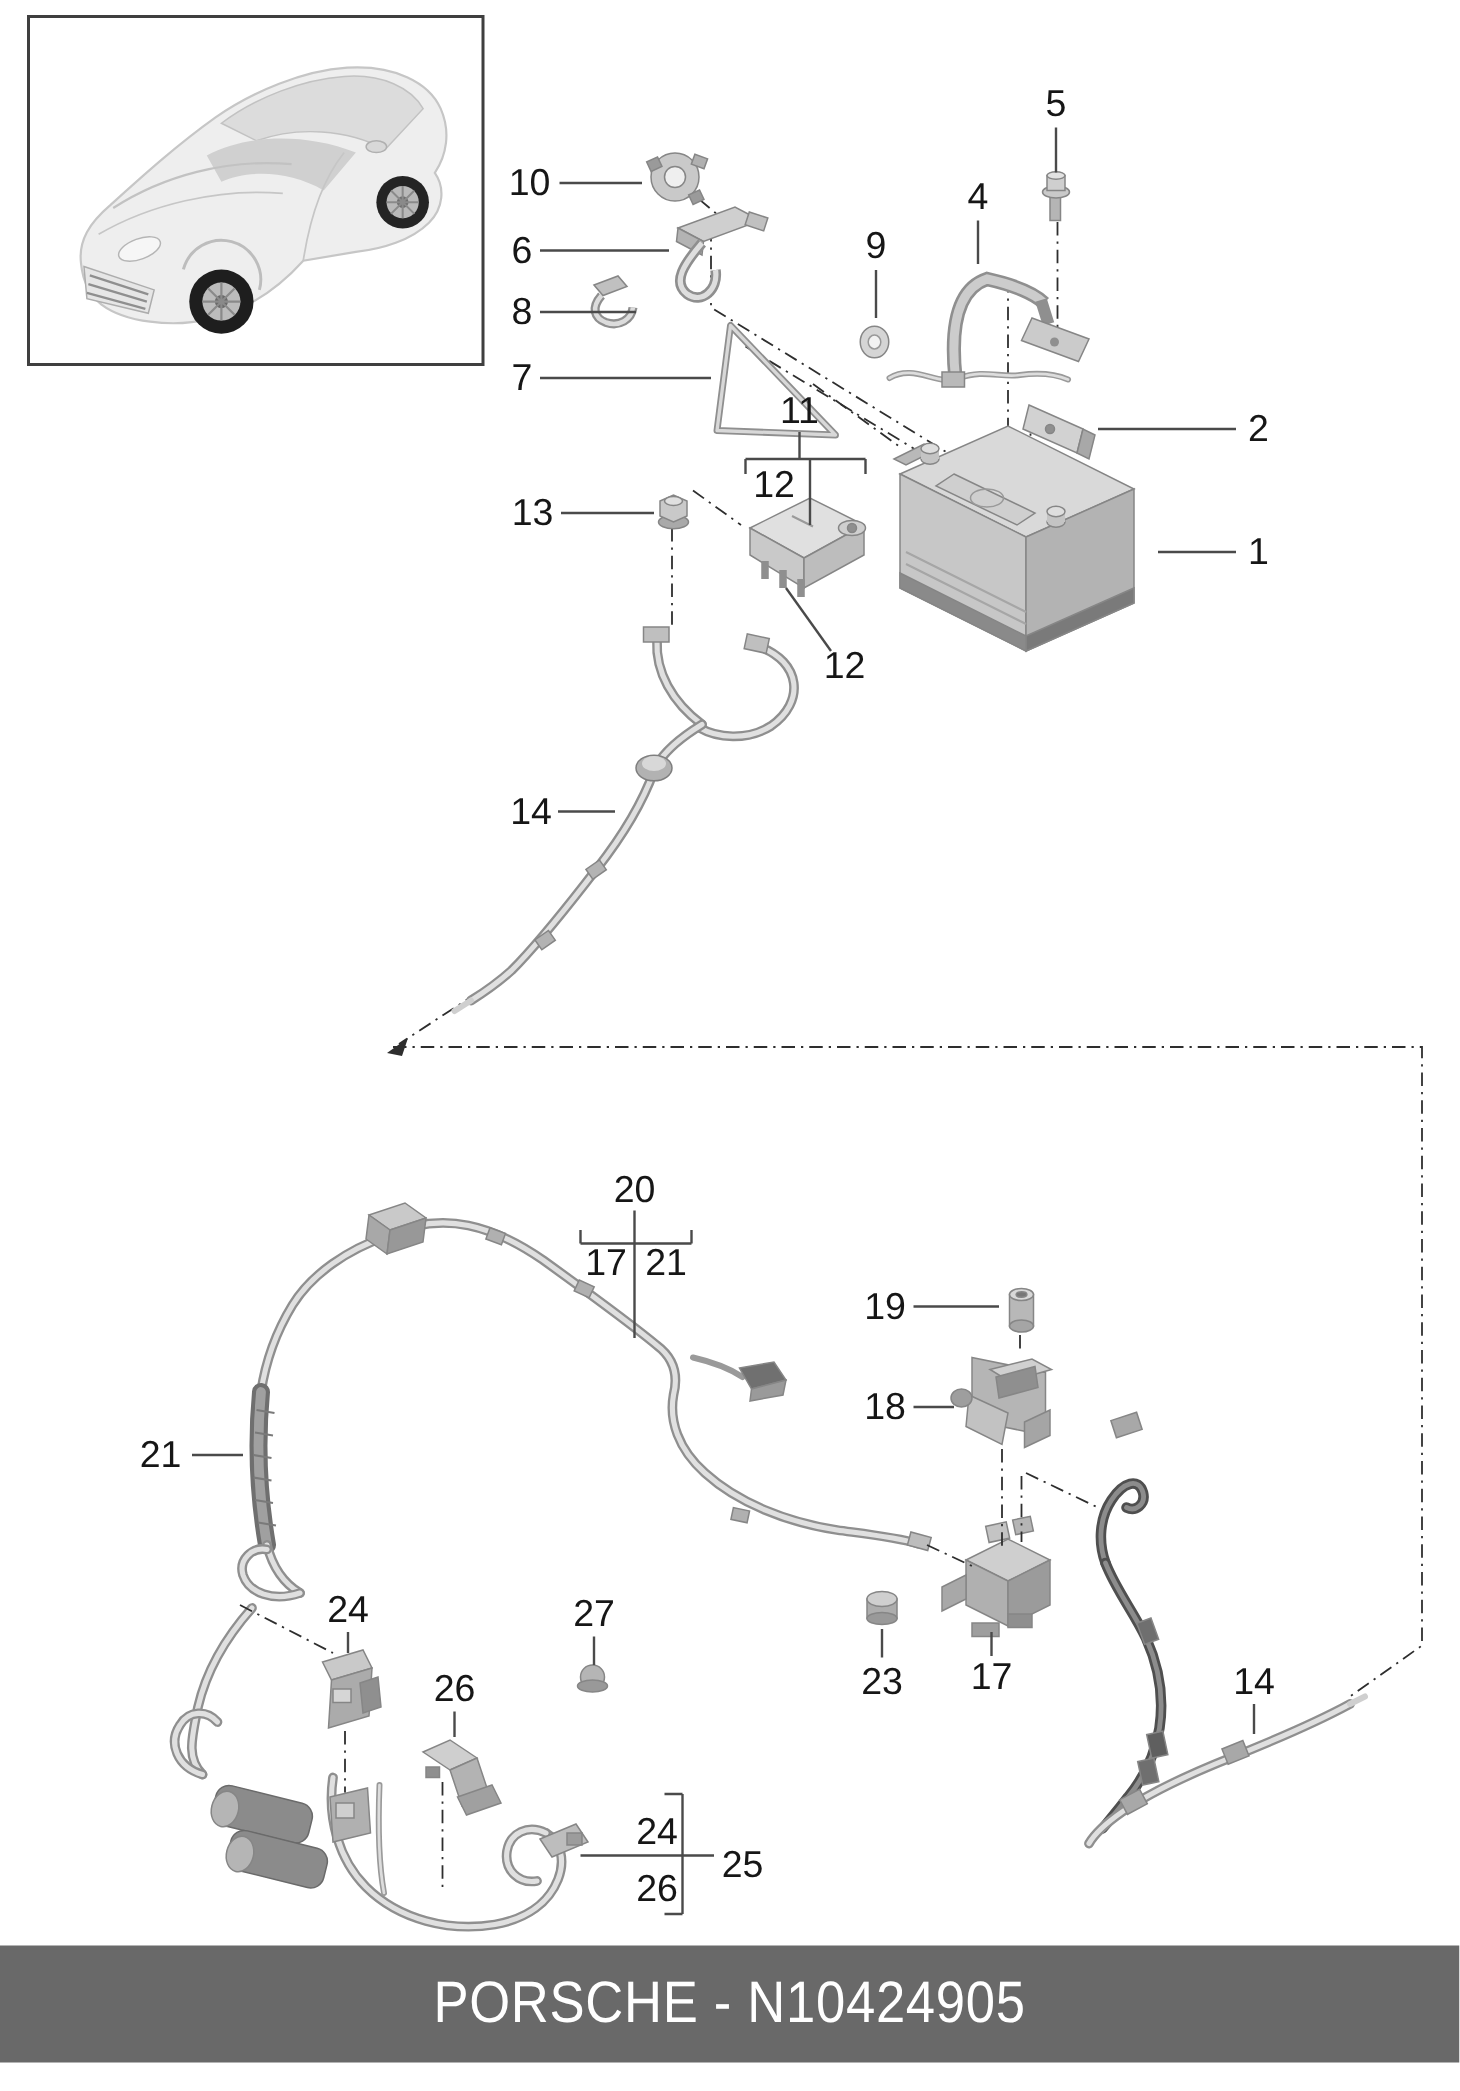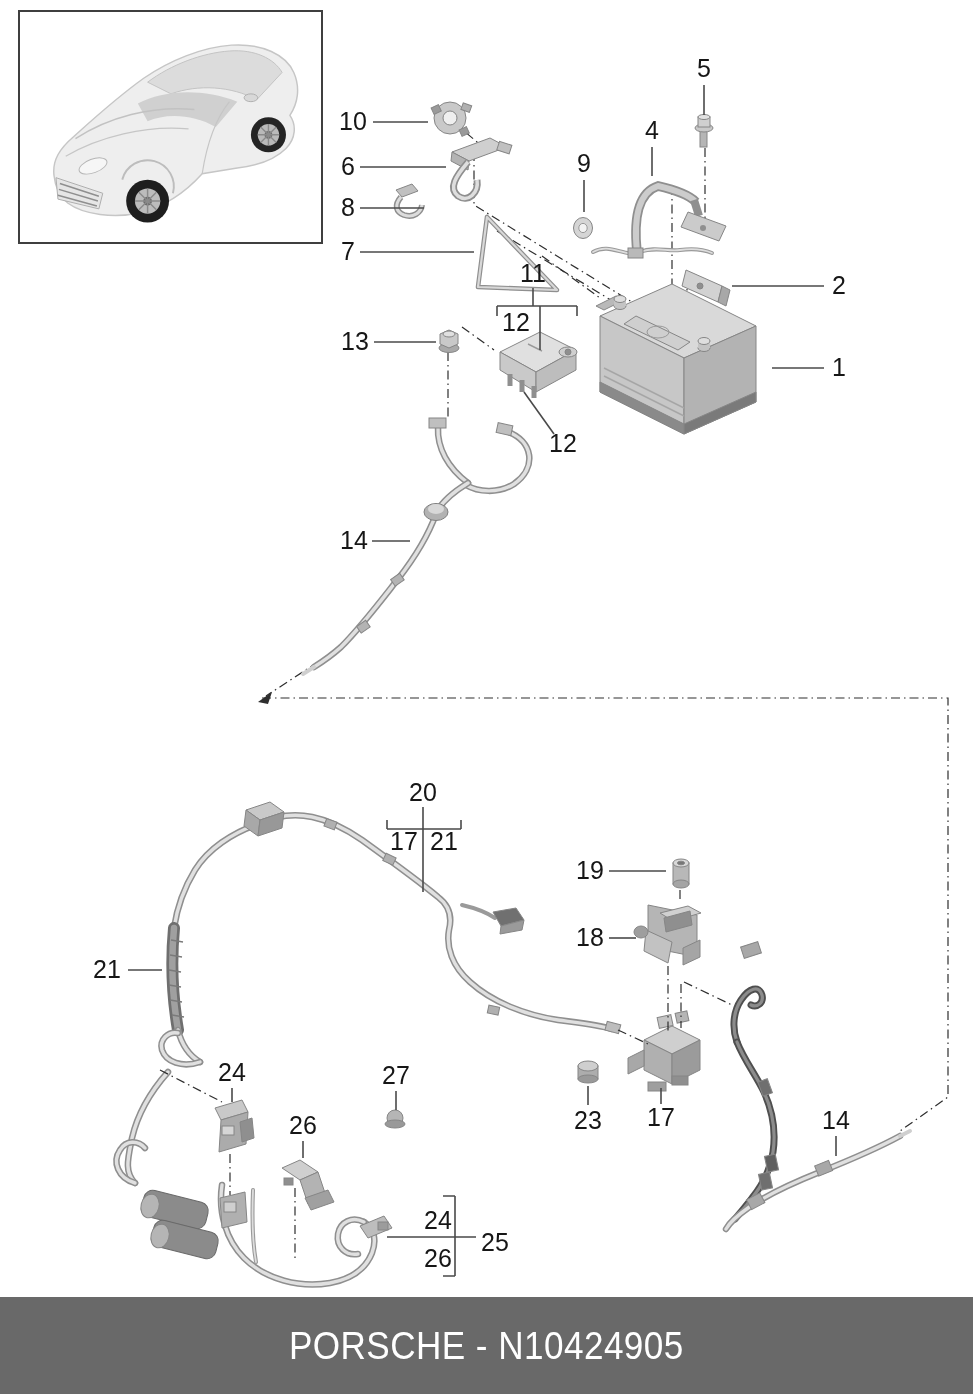--- a/index.html
+++ b/index.html
@@ -1,21 +1,21 @@
 <!DOCTYPE html>
 <html><head>
 <meta charset="utf-8">
 <style>
   html,body{margin:0;padding:0;background:#ffffff;}
   body{width:973px;height:1394px;position:relative;font-family:"Liberation Sans",sans-serif;overflow:hidden;}
   .stage{position:absolute;left:0;top:0;width:973px;height:1297px;}
   .car-box{position:absolute;left:18px;top:10px;width:305px;height:234px;border:2px solid #3f3f3f;background:#ffffff;box-sizing:border-box;}
   .car-box svg{width:100%;height:100%;display:block;}
   .diagram-svg{position:absolute;left:0;top:0;}
-  .footer{position:absolute;left:0;top:1297px;width:973px;height:97px;background:#696969;display:flex;align-items:center;justify-content:center;}
+  .footer{position:absolute;left:0;top:1297px;width:973px;height:78px;background:#696969;display:flex;align-items:center;justify-content:center;}
   .footer span{display:inline-block;color:#ffffff;font-size:39px;letter-spacing:.5px;transform:scaleX(.9);white-space:pre;}
   text.callout{font-family:"Liberation Sans",sans-serif;font-size:25px;fill:#161616;}
   .leader{stroke:#4a4a4a;stroke-width:1.6;fill:none;}
   .dashdot{stroke:#2e2e2e;stroke-width:1.2;fill:none;stroke-dasharray:9 4 1.5 4;}
   .tubeO{stroke:#8f8f8f;stroke-width:6.5;fill:none;stroke-linecap:round;stroke-linejoin:round;}
   .tubeI{stroke:#e0e0e0;stroke-width:3.4;fill:none;stroke-linecap:round;stroke-linejoin:round;}
   .tubeOd{stroke:#4f4f4f;stroke-width:7;fill:none;stroke-linecap:round;stroke-linejoin:round;}
   .tubeId{stroke:#8c8c8c;stroke-width:3.2;fill:none;stroke-linecap:round;stroke-linejoin:round;}
   .thinO{stroke:#9a9a9a;stroke-width:4;fill:none;stroke-linecap:round;}
   .thinI{stroke:#dddddd;stroke-width:1.8;fill:none;stroke-linecap:round;}

